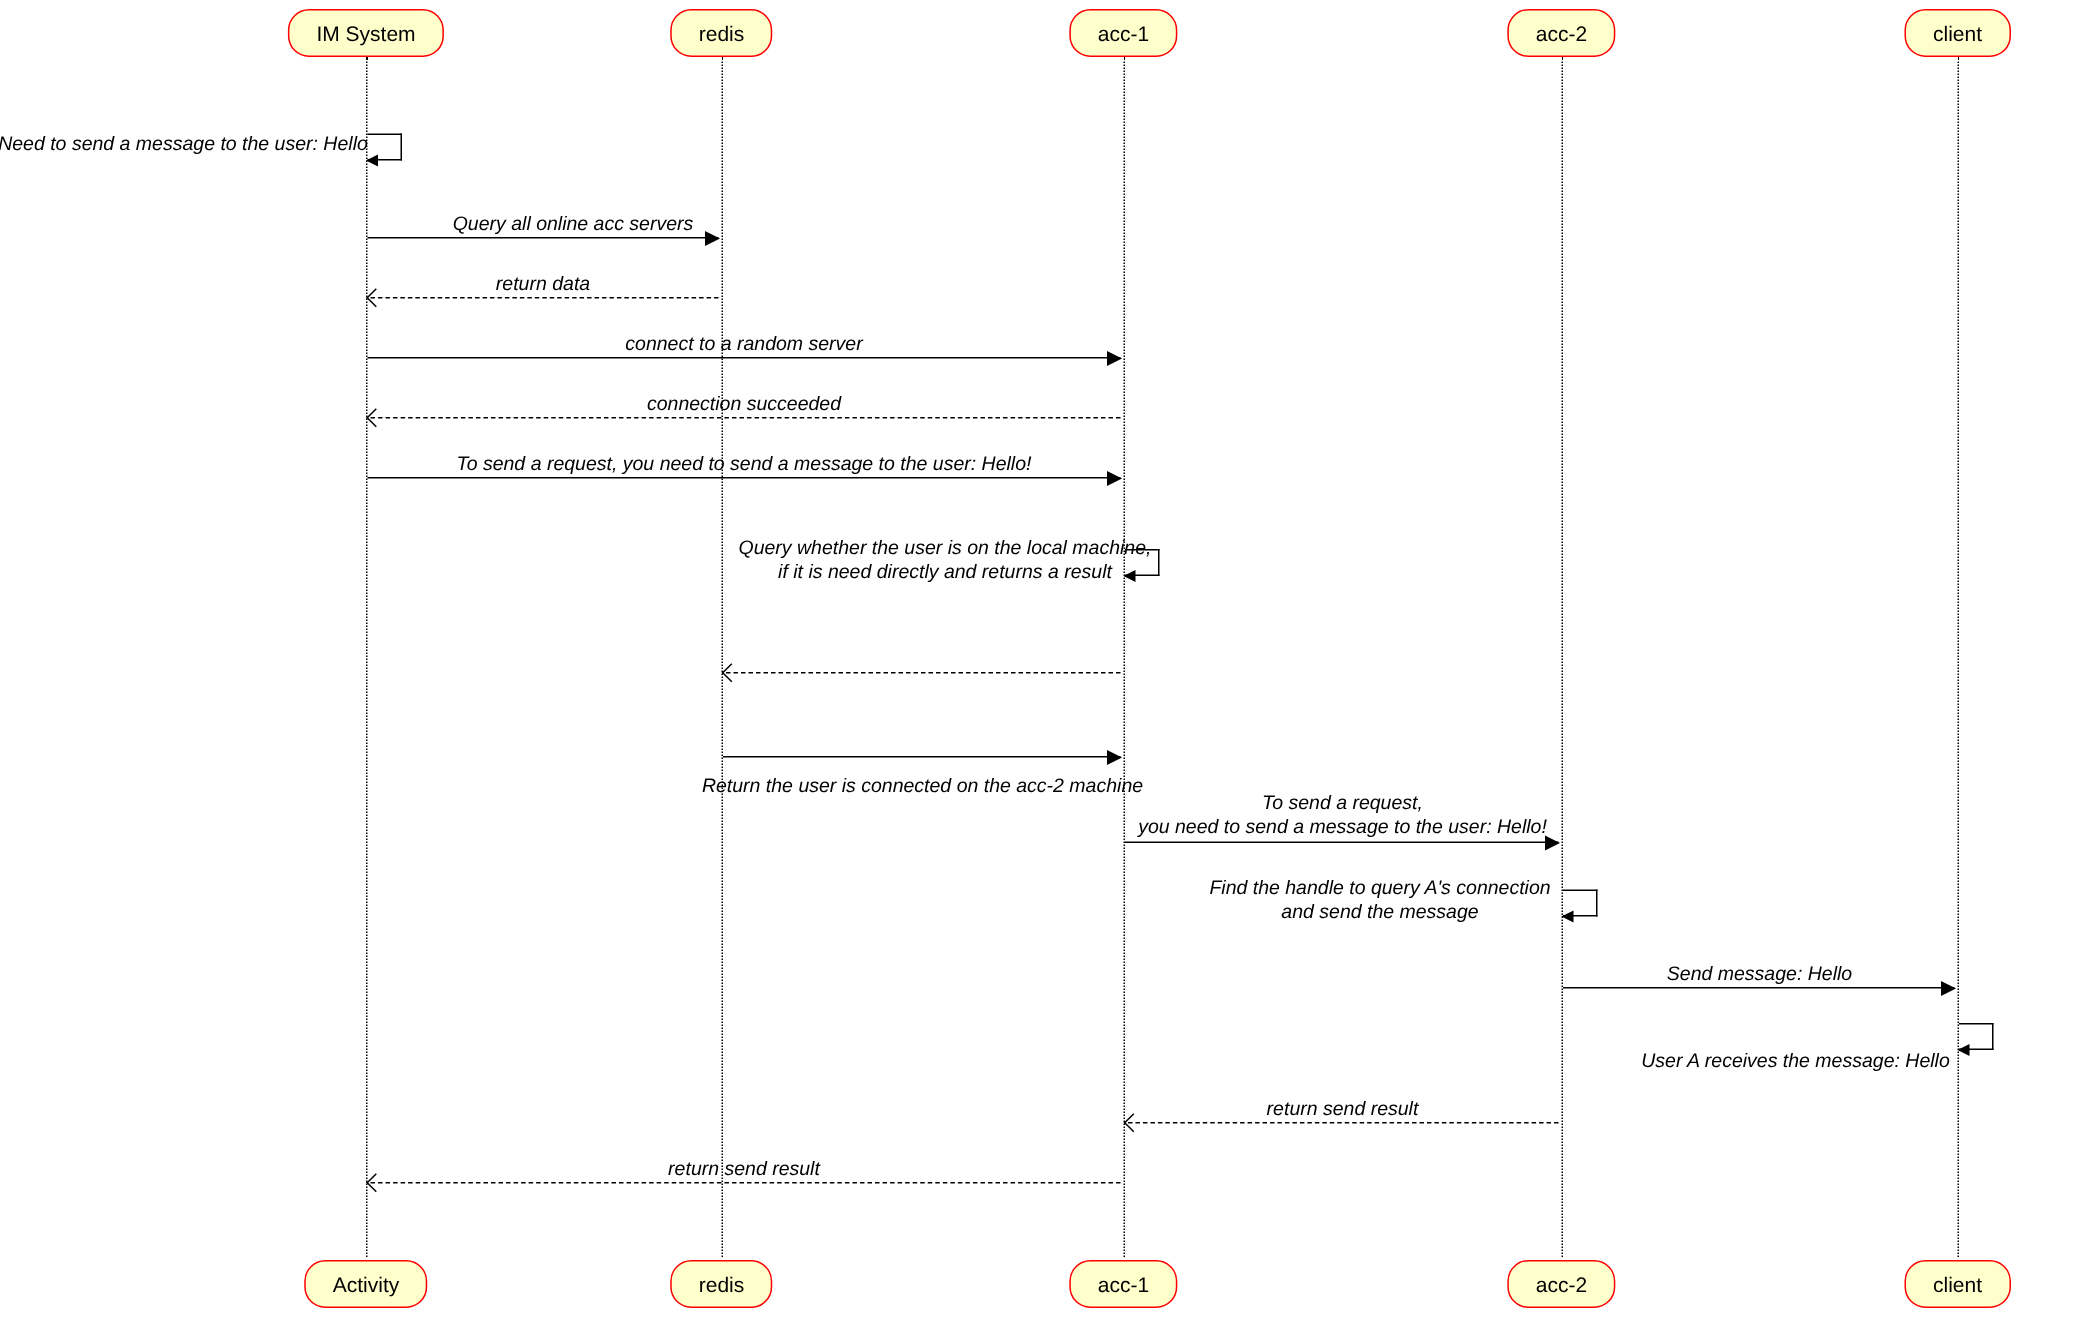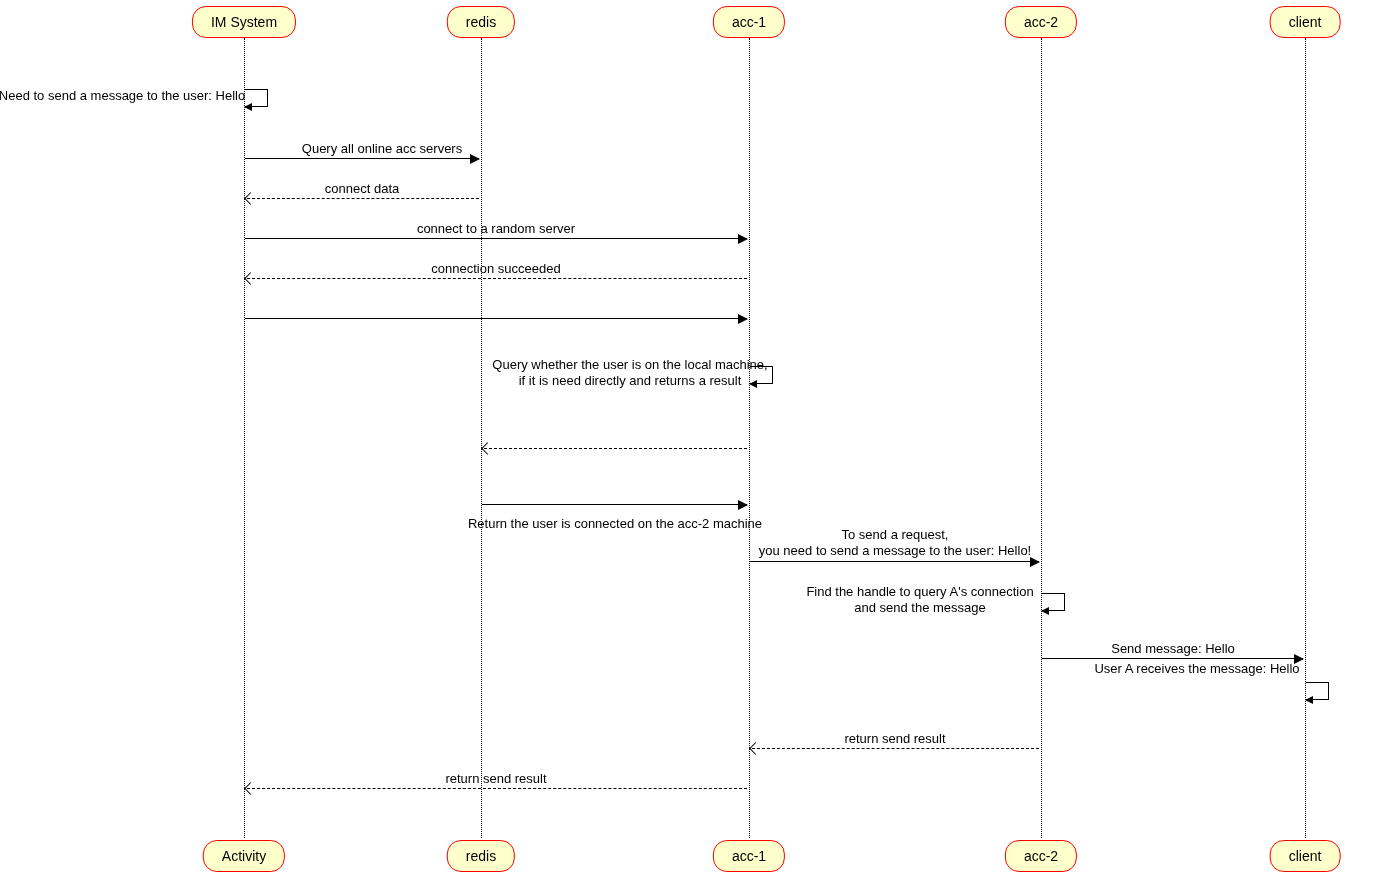--- a/index.html
+++ b/index.html
@@ -62,20 +62,21 @@
     border-left: 1.5px solid #000;
     transform: rotate(-45deg);
   }
   .msg-label {
     position: absolute;
     text-align: center;
     white-space: nowrap;
     transform: translateX(-50%);
     font-size: 13px;
     line-height: 1.25;
+    font-style: italic;
   }
   .self-loop {
     position: absolute;
     width: 22px;
     height: 16px;
     border-top: 1.5px solid #000;
     border-right: 1.5px solid #000;
     border-bottom: 1.5px solid #000;
   }
   .self-loop .sl-head {
@@ -115,35 +116,36 @@
   <div class="msg-label" style="left:122px;top:88px;">Need to send a message to the user: Hello</div>
   <div class="self-loop" style="left:245px;top:89px;">
       <div class="sl-head"></div>
     </div>
 
   <div class="msg-label" style="left:362px;top:141px;margin-left:20px;">Query all online acc servers</div>
   <div class="arrow-line arrow-solid" style="left:245px;top:158px;width:234px;">
       <div class="arrow-head-right"></div>
     </div>
 
-  <div class="msg-label" style="left:362px;top:181px;">connect data</div>
+  <div class="msg-label" style="left:362px;top:181px;">return data</div>
   <div class="arrow-line arrow-dashed" style="left:247px;top:198px;width:232px;">
       <div class="arrow-open-left"></div>
     </div>
 
   <div class="msg-label" style="left:496px;top:221px;">connect to a random server</div>
   <div class="arrow-line arrow-solid" style="left:245px;top:238px;width:502px;">
       <div class="arrow-head-right"></div>
     </div>
 
   <div class="msg-label" style="left:496px;top:261px;">connection succeeded</div>
   <div class="arrow-line arrow-dashed" style="left:247px;top:278px;width:500px;">
       <div class="arrow-open-left"></div>
     </div>
 
+  <div class="msg-label" style="left:496px;top:301px;">To send a request, you need to send a message to the user: Hello!</div>
   <div class="arrow-line arrow-solid" style="left:245px;top:318px;width:502px;">
       <div class="arrow-head-right"></div>
     </div>
 
   <div class="msg-label" style="left:630px;top:357px;">
     <span>Query whether the user is on the local machine,</span><br>
     <span>if it is need directly and returns a result</span>
   </div>
   <div class="self-loop" style="left:750px;top:366px;">
       <div class="sl-head"></div>
@@ -172,21 +174,21 @@
   </div>
   <div class="self-loop" style="left:1042px;top:593px;">
       <div class="sl-head"></div>
     </div>
 
   <div class="msg-label" style="left:1173px;top:641px;">Send message: Hello</div>
   <div class="arrow-line arrow-solid" style="left:1042px;top:658px;width:261px;">
       <div class="arrow-head-right"></div>
     </div>
 
-  <div class="msg-label" style="left:1197px;top:661px;">User A receives the message: Hello</div>
+  <div class="msg-label" style="left:1197px;top:699px;">User A receives the message: Hello</div>
   <div class="self-loop" style="left:1306px;top:682px;">
       <div class="sl-head"></div>
     </div>
 
   <div class="msg-label" style="left:895px;top:731px;">return send result</div>
   <div class="arrow-line arrow-dashed" style="left:752px;top:748px;width:287px;">
       <div class="arrow-open-left"></div>
     </div>
 
   <div class="msg-label" style="left:496px;top:771px;">return send result</div>

